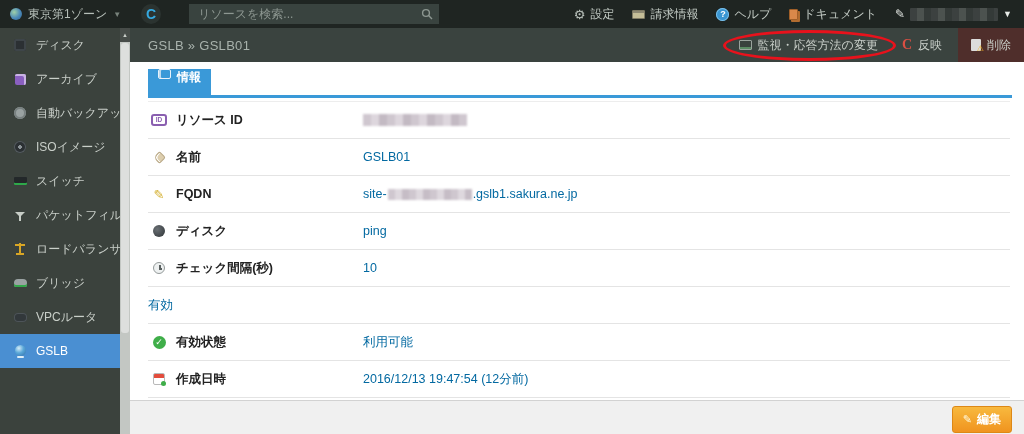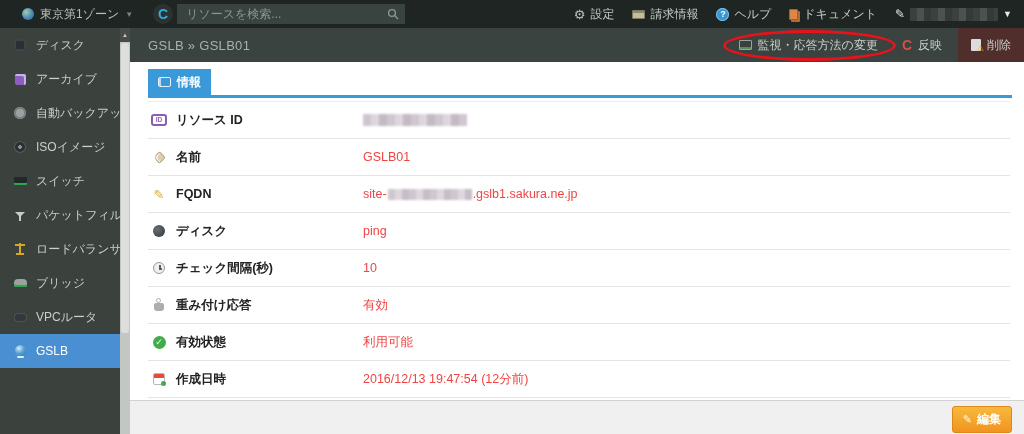--- a/index.html
+++ b/index.html
@@ -1,28 +1,28 @@
 <!DOCTYPE html>
 <html><head>
 <meta charset="utf-8">
 <style>
   * { margin:0; padding:0; box-sizing:border-box; }
   html,body { width:1024px; height:434px; overflow:hidden;
     font-family:"Liberation Sans","DejaVu Sans",sans-serif; background:#fff; }
 
   
   .topbar { position:absolute; left:0; top:0; width:1024px; height:28px;
-    background:#1f2522; display:flex; align-items:center; color:#b6bfb9; font-size:12px;padding-left:12px; }
+    background:#1f2522; display:flex; align-items:center; color:#b6bfb9; font-size:12px; }
   .zone-sel { display:flex; align-items:center; gap:6px; margin-left:10px; cursor:pointer; }
   .globe { width:12px; height:12px; border-radius:50%;
     background:radial-gradient(circle at 35% 35%, #9fd0a8, #4a88b8 55%, #33648f); }
   .caret-sm { font-size:8px; color:#79837c; }
   .brand { margin-left:20px; width:20px; height:20px; border-radius:50%; background:#2b3330;
     color:#35a9e0; font-weight:bold; font-size:14px; line-height:20px; text-align:center; }
-  .searchbox { position:relative; margin-left:4px; width:228px; height:20px; }
+  .searchbox { position:relative; margin-left:28px; width:250px; height:20px; }
   .searchbox input { width:100%; height:100%; background:#39433f; border:0; outline:none;
     color:#9aa49e; font-size:12px; padding:0 24px 0 9px; font-family:inherit; }
   .searchbox input::placeholder { color:#8d9791; }
   .mag { position:absolute; right:6px; top:4px; }
   .top-menu { margin-left:auto; display:flex; align-items:center; gap:18px; margin-right:12px; }
   .tm-item { display:flex; align-items:center; gap:5px; cursor:pointer; color:#c3cbc5; }
   .gear-g { font-size:13px; color:#b9c1bb; }
   .card-ic { width:13px; height:9px; background:#c4bd97; border:1px solid #7f7a64;
     box-shadow:inset 0 2px 0 #8d8872; border-radius:1px; }
   .help-ic { width:13px; height:13px; border-radius:50%; background:#3a96d2; color:#fff;
@@ -83,50 +83,50 @@
   .vscroll { position:absolute; left:120px; top:28px; width:10px; height:406px; background:#c3c7c3; }
   .vs-btn { height:14px; background:#474c49; color:#c9cdc9; font-size:6px; line-height:14px;
     text-align:center; }
   .vs-thumb { position:absolute; left:1px; top:15px; width:8px; height:290px; background:#dddfdd;
     border-radius:3px; }
 
   
   .crumbbar { position:absolute; left:130px; top:28px; width:894px; height:34px;
     background:#3a433f; display:flex; align-items:center; color:#a8b2ac; font-size:12px; }
   .crumb { margin-left:18px; font-weight:normal; font-size:13px; letter-spacing:0.3px; }
-  .tb-btn { display:flex; align-items:center; gap:6px; color:#c9cfc9; cursor:pointer; }
+  .tb-btn { display:flex; align-items:center; gap:6px; color:#c9cfc9; cursor:pointer;font-family:Liberation Serif, serif; }
   .tb-change { margin-left:auto; position:relative; padding:5px 10px; }
   .annot { position:absolute; left:-6px; right:-8px; top:-2px; bottom:-2px;
     border:3px solid #e8121c; border-radius:50%; pointer-events:none; }
   .chg-ic { width:13px; height:10px; background:#39413d; border:1px solid #9aa39d;
     border-radius:1px; box-shadow:inset 0 -2px 0 #5a8a62; }
   .tb-reflect { margin-left:14px; }
   .refl-c { color:#d94f43; font-weight:bold; font-size:14px; }
   .tb-delete { height:100%; background:#4f2e2b; padding:0 13px; margin-left:16px; }
   .del-ic { position:relative; width:10px; height:12px; background:#dcdcdc; border-radius:1px; }
   .del-warn { position:absolute; right:-3px; bottom:-2px; font-size:8px; color:#f0b020; }
 
   
   .main { position:absolute; left:130px; top:62px; width:894px; height:372px; background:#fff; }
   .tabs { position:absolute; left:18px; right:12px; top:10px; height:26px;
     border-bottom:3px solid #3a99d8; display:flex; align-items:flex-end; }
-  .tab { height:26px; display:flex; align-items:center; gap:6px; padding:0 10px;
+  .tab { height:26px; display:flex; align-items:flex-start; gap:6px; padding:0 10px;
     font-size:12px; color:#333; cursor:pointer; }
   .tab.active { background:#3a99d8; color:#fff; font-weight:bold; }
   .tab-info-ic { width:13px; height:10px; border:1px solid #e8f2fa; border-radius:2px;
     box-shadow:inset 2px 0 0 #bcd9ee; }
   .tab-srv-ic { width:9px; height:12px; background:#2b3033; border-radius:2px;
     box-shadow:inset 0 2px 0 #4a5257, inset 0 -2px 0 #161a1c; }
 
   .dtable { position:absolute; left:18px; right:14px; top:39px; border-top:1px solid #ededed; }
   .row { height:37px; display:flex; align-items:center; border-bottom:1px solid #e4e4e4;
     font-size:12.5px; }
   .cell-label { width:215px; display:flex; align-items:center; gap:9px; padding-left:3px;
     color:#222; font-weight:bold; flex:none; }
-  .cell-value { color:#ef4444; display:flex; align-items:center; }
+  .cell-value { color:#0369a1; display:flex; align-items:center; }
   .ric { width:16px; display:flex; align-items:center; justify-content:center; flex:none; }
   .id-ic { width:16px; height:12px; border:2px solid #8a5fb0; border-radius:3px; color:#8a5fb0;
     font-size:6.5px; font-weight:bold; line-height:8px; text-align:center; }
   .tag-ic { width:9px; height:9px; background:#ddceae; border:1px solid #b8a887;
     border-radius:2px 2px 2px 5px; transform:rotate(45deg);
     box-shadow:inset 1px -1px 0 #fff; }
   .pencil-ic { font-size:13px; color:#d4af2f; }
   .monitor-ic { width:12px; height:12px; border-radius:50%;
     background:radial-gradient(circle at 35% 35%, #6a7074, #2e3336); }
   .clock-ic { position:relative; width:12px; height:12px; border-radius:50%;
@@ -350,26 +350,20 @@
       <div class="cell-label">
         <span class="ric">
             <span class="clock-ic"></span>
           </span>
         <span>チェック間隔(秒)</span>
       </div>
       <div class="cell-value">10</div>
     </div>
 
     <div class="row">
-      <div class="cell-label">
-        <span class="ric">
-            <span class="weight-ic"></span>
-          </span>
-        <span>重み付け応答</span>
-      </div>
       <div class="cell-value">有効</div>
     </div>
 
     <div class="row">
       <div class="cell-label">
         <span class="ric">
             <span class="status-ic">✓</span>
           </span>
         <span>有効状態</span>
       </div>

